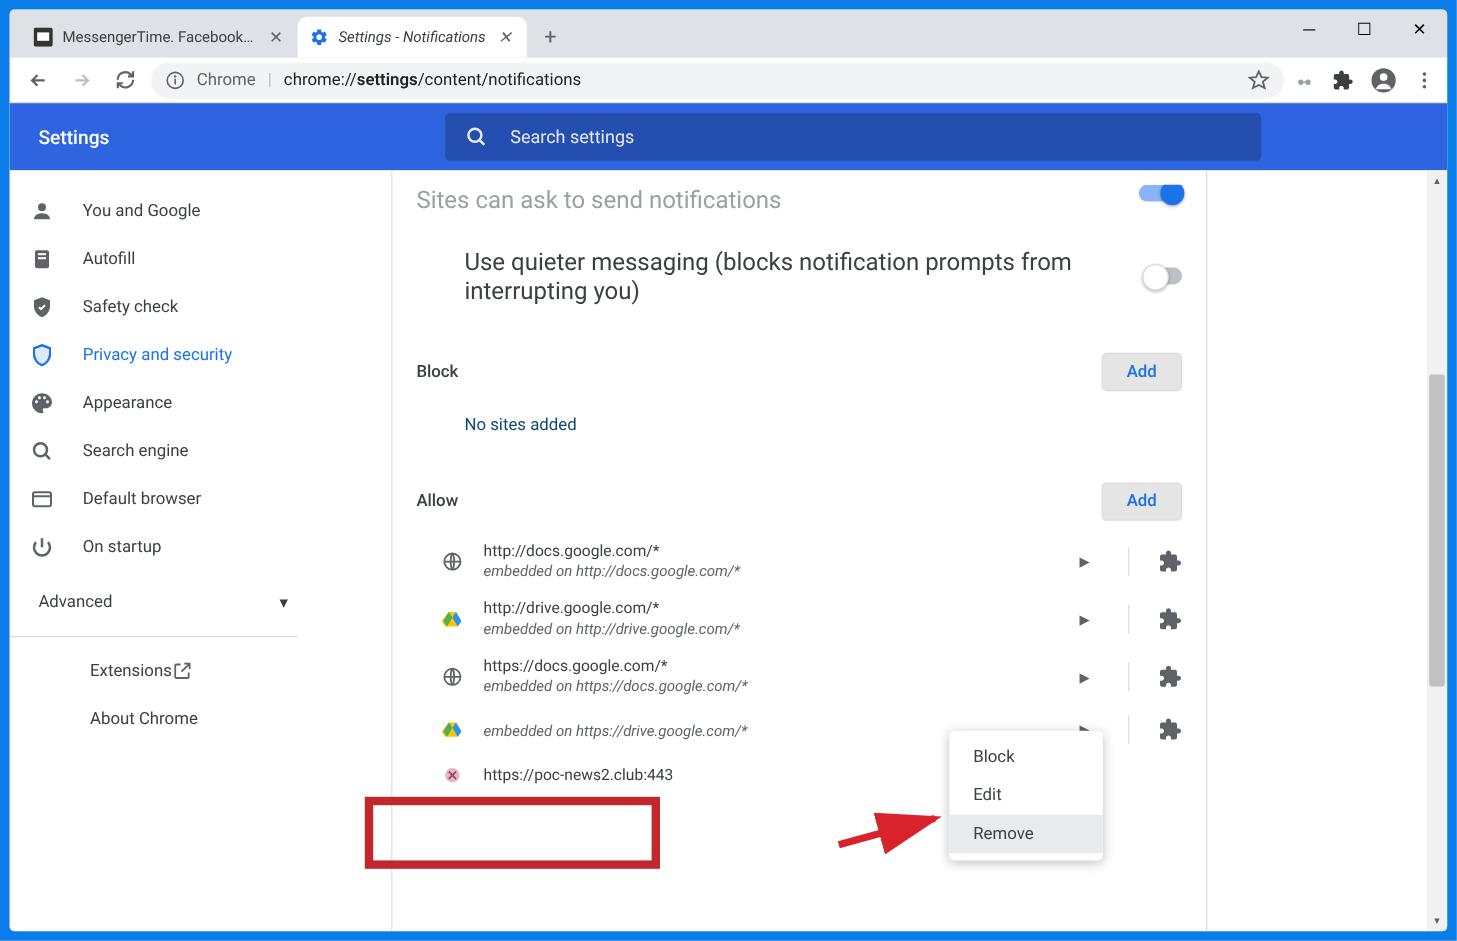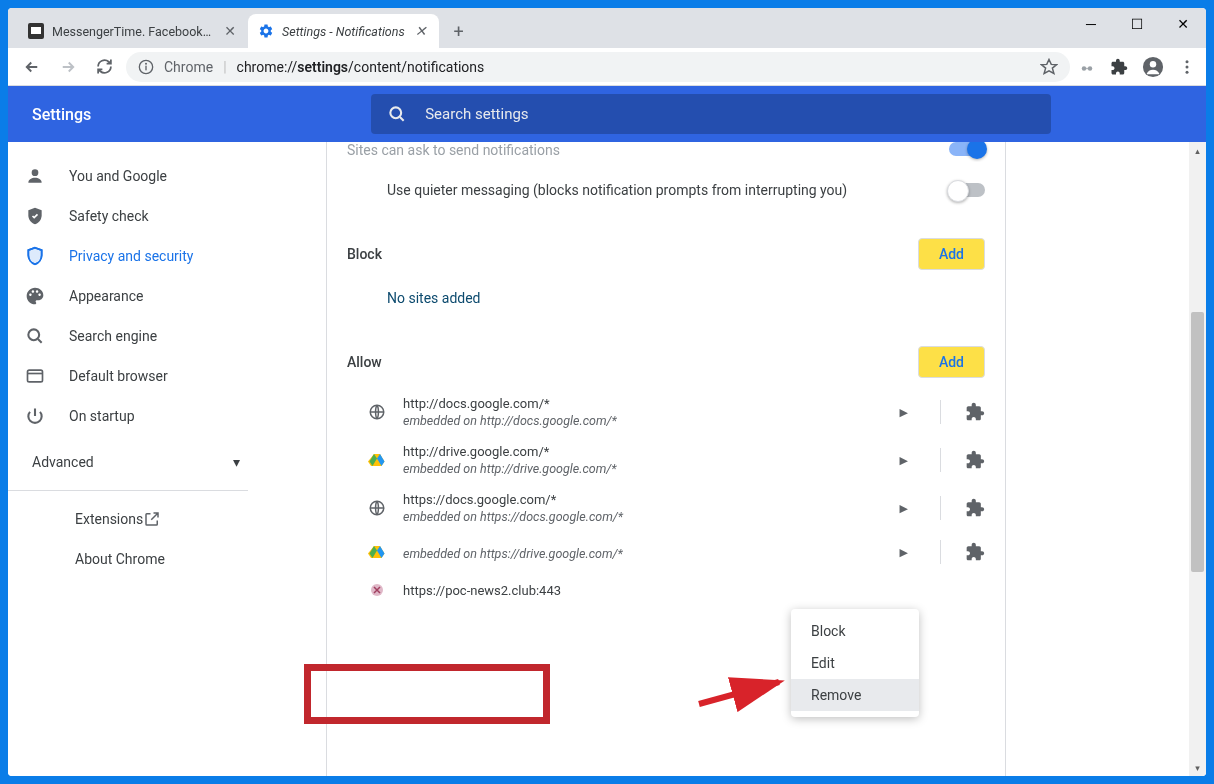--- a/index.html
+++ b/index.html
@@ -42,31 +42,31 @@
 .side-item .icon { width: 20px; color: #5f6368; display: flex; justify-content: center; }
 .side-item.active { color: #1a73e8; }
 .side-item.active .icon { color: #1a73e8; }
 .side-advanced { height: 40px; display: flex; align-items: center; justify-content: space-between; padding: 0 24px; font-size: 14px; color: #3c4043; cursor: pointer; margin-top: 6px; }
 .side-divider { height: 1px; background: #dadce0; margin: 8px 0 8px 0; width: 240px; }
 .side-link { height: 40px; display: flex; align-items: center; padding: 0 24px; font-size: 14px; color: #3c4043; cursor: pointer; width: 240px; margin-left: 43px; }
 
 
 .content-wrap { flex: 1; overflow-y: auto; display: flex; justify-content: flex-start; position: relative; }
 .content-card { width: 680px; border-left: 1px solid #dadce0; border-right: 1px solid #dadce0; padding: 0 0 40px 0; margin-left: 62px; }
-.row { display: flex; align-items: center; padding: 0 20px; min-height: 48px; font-size: 14px; color: #3c4043; }
+.row { display: flex; align-items: center; padding: 0 20px; min-height: 48px; font-size: 20px; color: #3c4043; margin-top: 12px; }
 .row.cut { color: #9aa0a6; height: 20px; min-height: 0; overflow: hidden; align-items: flex-start; padding-top: 0; }
 .row .toggle-on { width: 36px; height: 14px; background: #8ab4f8; border-radius: 7px; position: relative; margin-left: auto; }
 .row .toggle-on::after { content: ''; position: absolute; right: -2px; top: -3px; width: 20px; height: 20px; background: #1a73e8; border-radius: 50%; box-shadow: 0 1px 3px rgba(0,0,0,0.3); }
 .row .toggle-off { width: 36px; height: 14px; background: #bdc1c6; border-radius: 7px; position: relative; margin-left: auto; }
 .row .toggle-off::after { content: ''; position: absolute; left: -2px; top: -3px; width: 20px; height: 20px; background: #fff; border-radius: 50%; box-shadow: 0 1px 3px rgba(0,0,0,0.3); border: 1px solid #dadce0; }
 .indent { padding-left: 60px; }
 
 .section-head { display: flex; align-items: center; justify-content: space-between; padding: 20px 20px 10px 20px; }
 .section-head .label { font-size: 14px; color: #3c4043; font-weight: 500; }
-.add-btn { border: 1px solid #dadce0; background: #fde047; color: #1a73e8; font-size: 14px; font-weight: 500; padding: 7px 20px; border-radius: 4px; cursor: pointer; }
+.add-btn { border: 1px solid #dadce0; background: #e5e5e5; color: #1a73e8; font-size: 14px; font-weight: 500; padding: 7px 20px; border-radius: 4px; cursor: pointer; }
 .empty { padding: 10px 20px 20px 60px; font-size: 14px; color: #0c4a6e; }
 
 .site-row { display: flex; align-items: center; padding: 8px 20px 8px 40px; gap: 16px; font-size: 13px; color: #3c4043; cursor: pointer; }
 .site-row .favicon { width: 20px; height: 20px; display: flex; align-items: center; justify-content: center; color: #5f6368; }
 .site-row .texts { flex: 1; }
 .site-row .sub { color: #5f6368; font-size: 12.5px; margin-top: 2px; font-style: italic; }
 .site-row .arrow { color: #5f6368; font-size: 11px; padding: 0 8px; }
 .site-row .vr { width: 1px; height: 24px; background: #dadce0; margin: 0 8px; }
 .site-row .ext { color: #5f6368; }
 
@@ -203,20 +203,30 @@
             <svg width="20" height="20" viewBox="0 0 24 24" fill="currentColor">
               <circle cx="12" cy="8" r="4"></circle>
               <path d="M4 20c0-4 4-6 8-6s8 2 8 6"></path>
             </svg>
           </span>
         <span>You and Google</span>
       </div>
       <div class="side-item">
         <span class="icon">
             <svg width="20" height="20" viewBox="0 0 24 24" fill="currentColor">
+              <rect x="5" y="3" width="14" height="18" rx="2"></rect>
+              <rect x="8" y="6" width="8" height="2" fill="#fff"></rect>
+              <rect x="8" y="10" width="8" height="2" fill="#fff"></rect>
+            </svg>
+          </span>
+        <span>Autofill</span>
+      </div>
+      <div class="side-item">
+        <span class="icon">
+            <svg width="20" height="20" viewBox="0 0 24 24" fill="currentColor">
               <path d="M12 2l8 3v6c0 5-3.5 9.5-8 11-4.5-1.5-8-6-8-11V5z"></path>
               <path d="M9 12l2 2 4-4" stroke="#fff" stroke-width="2" fill="none"></path>
             </svg>
           </span>
         <span>Safety check</span>
       </div>
       <div class="side-item active">
         <span class="icon">
             <svg width="20" height="20" viewBox="0 0 24 24" fill="none" stroke="currentColor" stroke-width="2">
               <path d="M12 2l8 3v6c0 5-3.5 9.5-8 11-4.5-1.5-8-6-8-11V5z" fill="currentColor" fill-opacity="0.15"></path>

